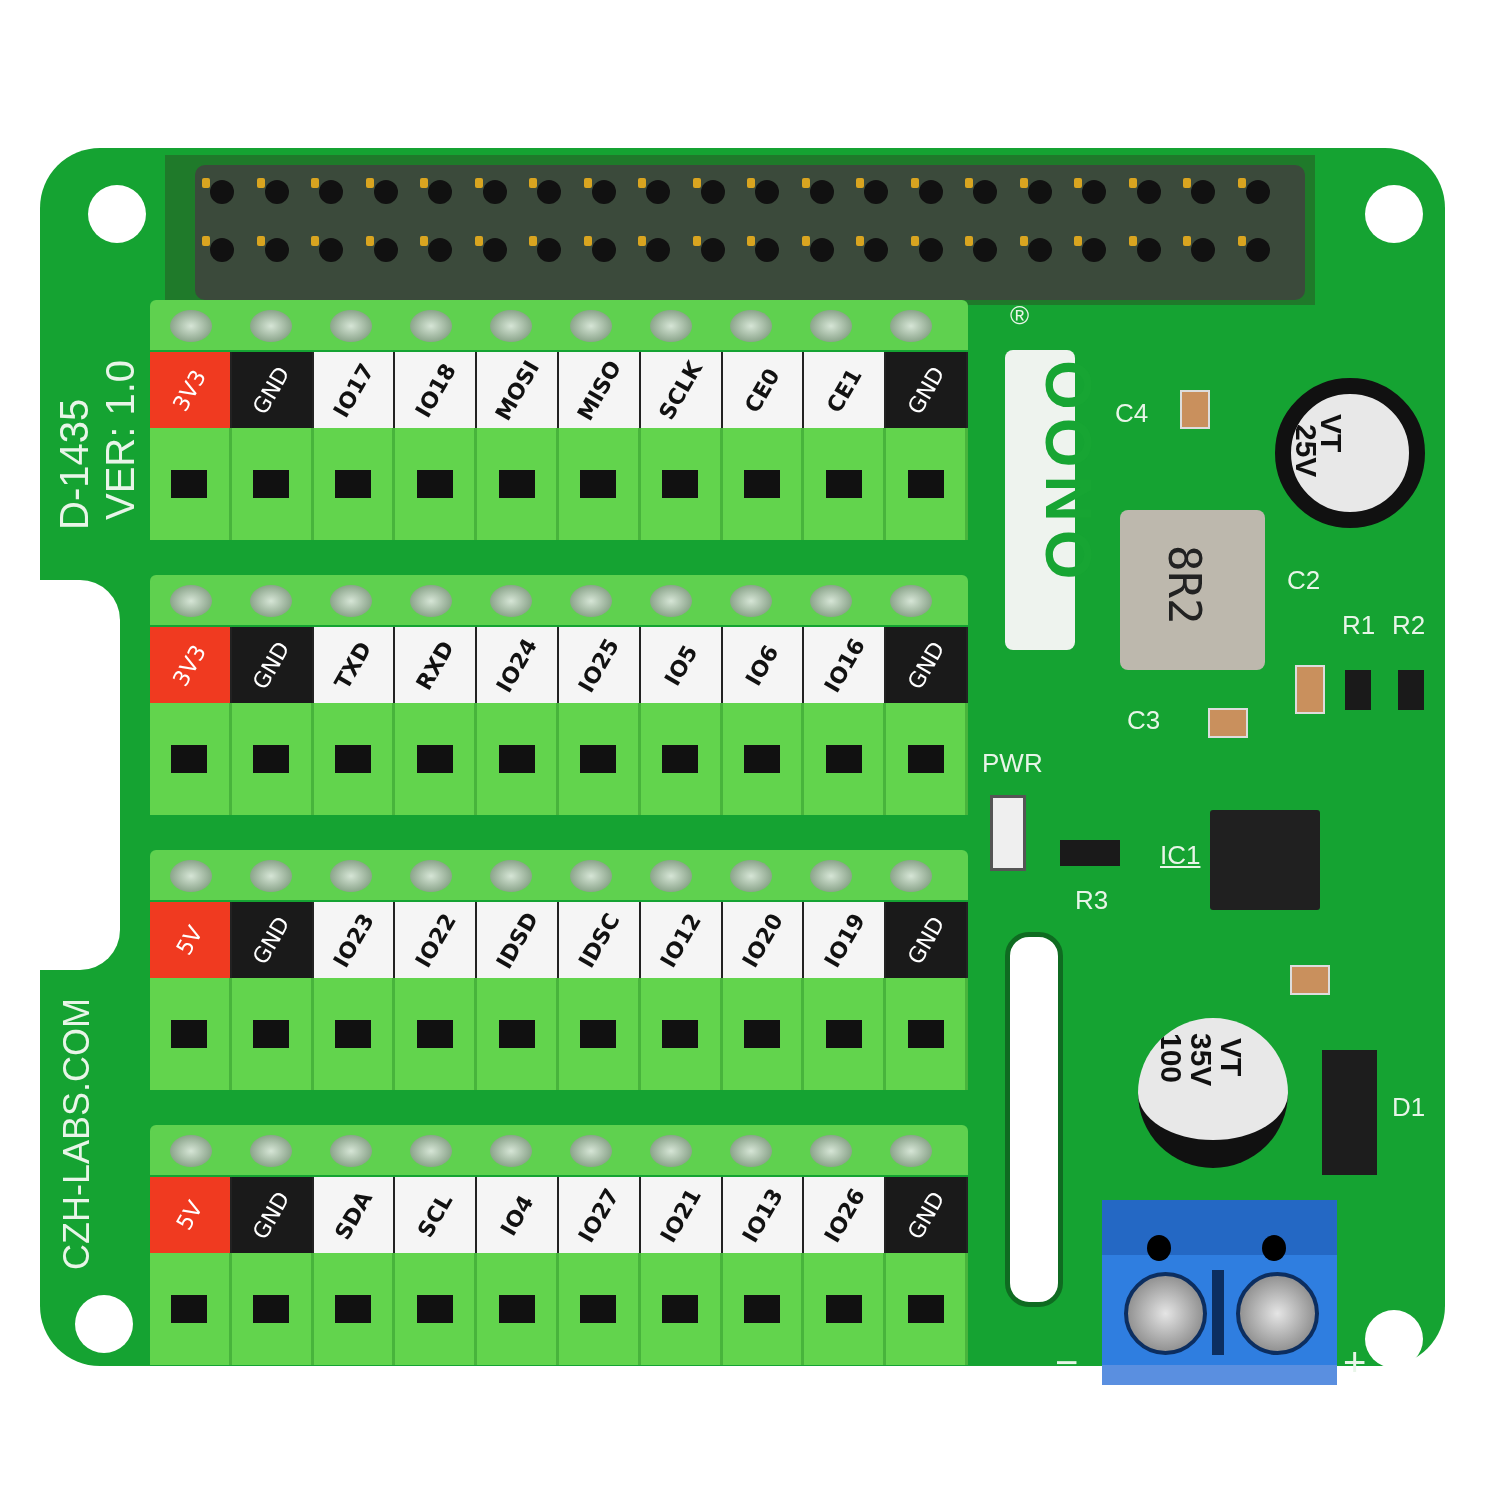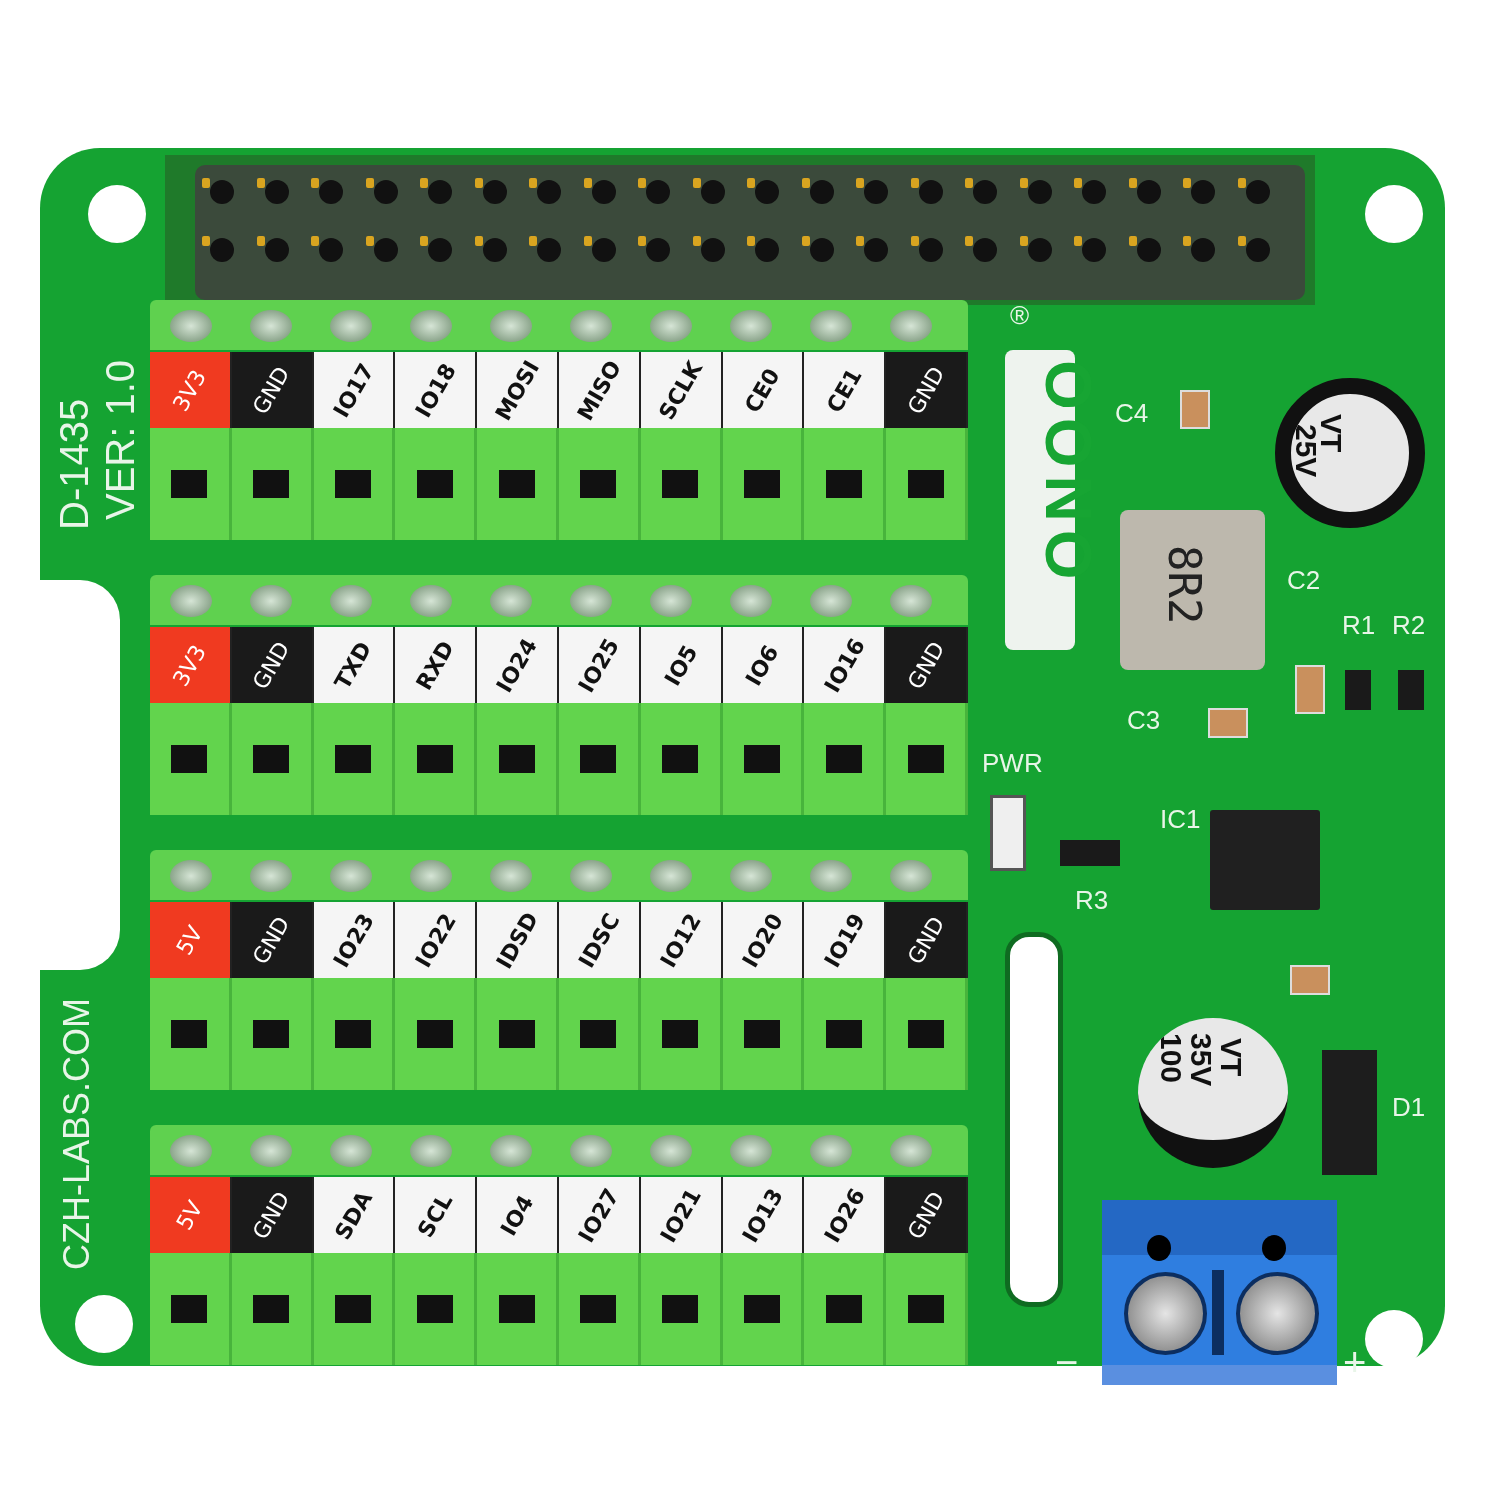--- a/index.html
+++ b/index.html
@@ -443,21 +443,21 @@
 <div class="res" style="left:1345px;top:670px;width:26px;height:40px;"></div>
 <div class="res" style="left:1398px;top:670px;width:26px;height:40px;"></div>
 <div class="smd" style="left:1208px;top:708px;width:36px;height:26px;"></div>
 <div class="silk" style="left:1127px;top:705px;font-size:26px;">C3</div>
 
 <div class="silk" style="left:982px;top:748px;font-size:26px;">PWR</div>
 <div class="led"></div>
 <div class="res" style="left:1060px;top:840px;width:60px;height:26px;"></div>
 <div class="silk" style="left:1075px;top:885px;font-size:26px;">R3</div>
 
-<div class="silk" style="left:1160px;top:804px;font-size:26px;">IC1</div>
+<div class="silk" style="left:1160px;top:840px;font-size:26px;text-decoration:underline;">IC1</div>
 <div class="ic"></div>
 
 <div class="smd" style="left:1290px;top:965px;width:36px;height:26px;"></div>
 
 <div class="cap" style="left:1138px;top:1018px;width:150px;height:150px;border-width:0 0 28px 0;border-color:#111;">
   <span style="left:108px;top:20px;transform:rotate(90deg);transform-origin:left top;">VT</span>
   <span style="left:78px;top:15px;transform:rotate(90deg);transform-origin:left top;">35V</span>
   <span style="left:48px;top:15px;transform:rotate(90deg);transform-origin:left top;">100</span>
 </div>
 

